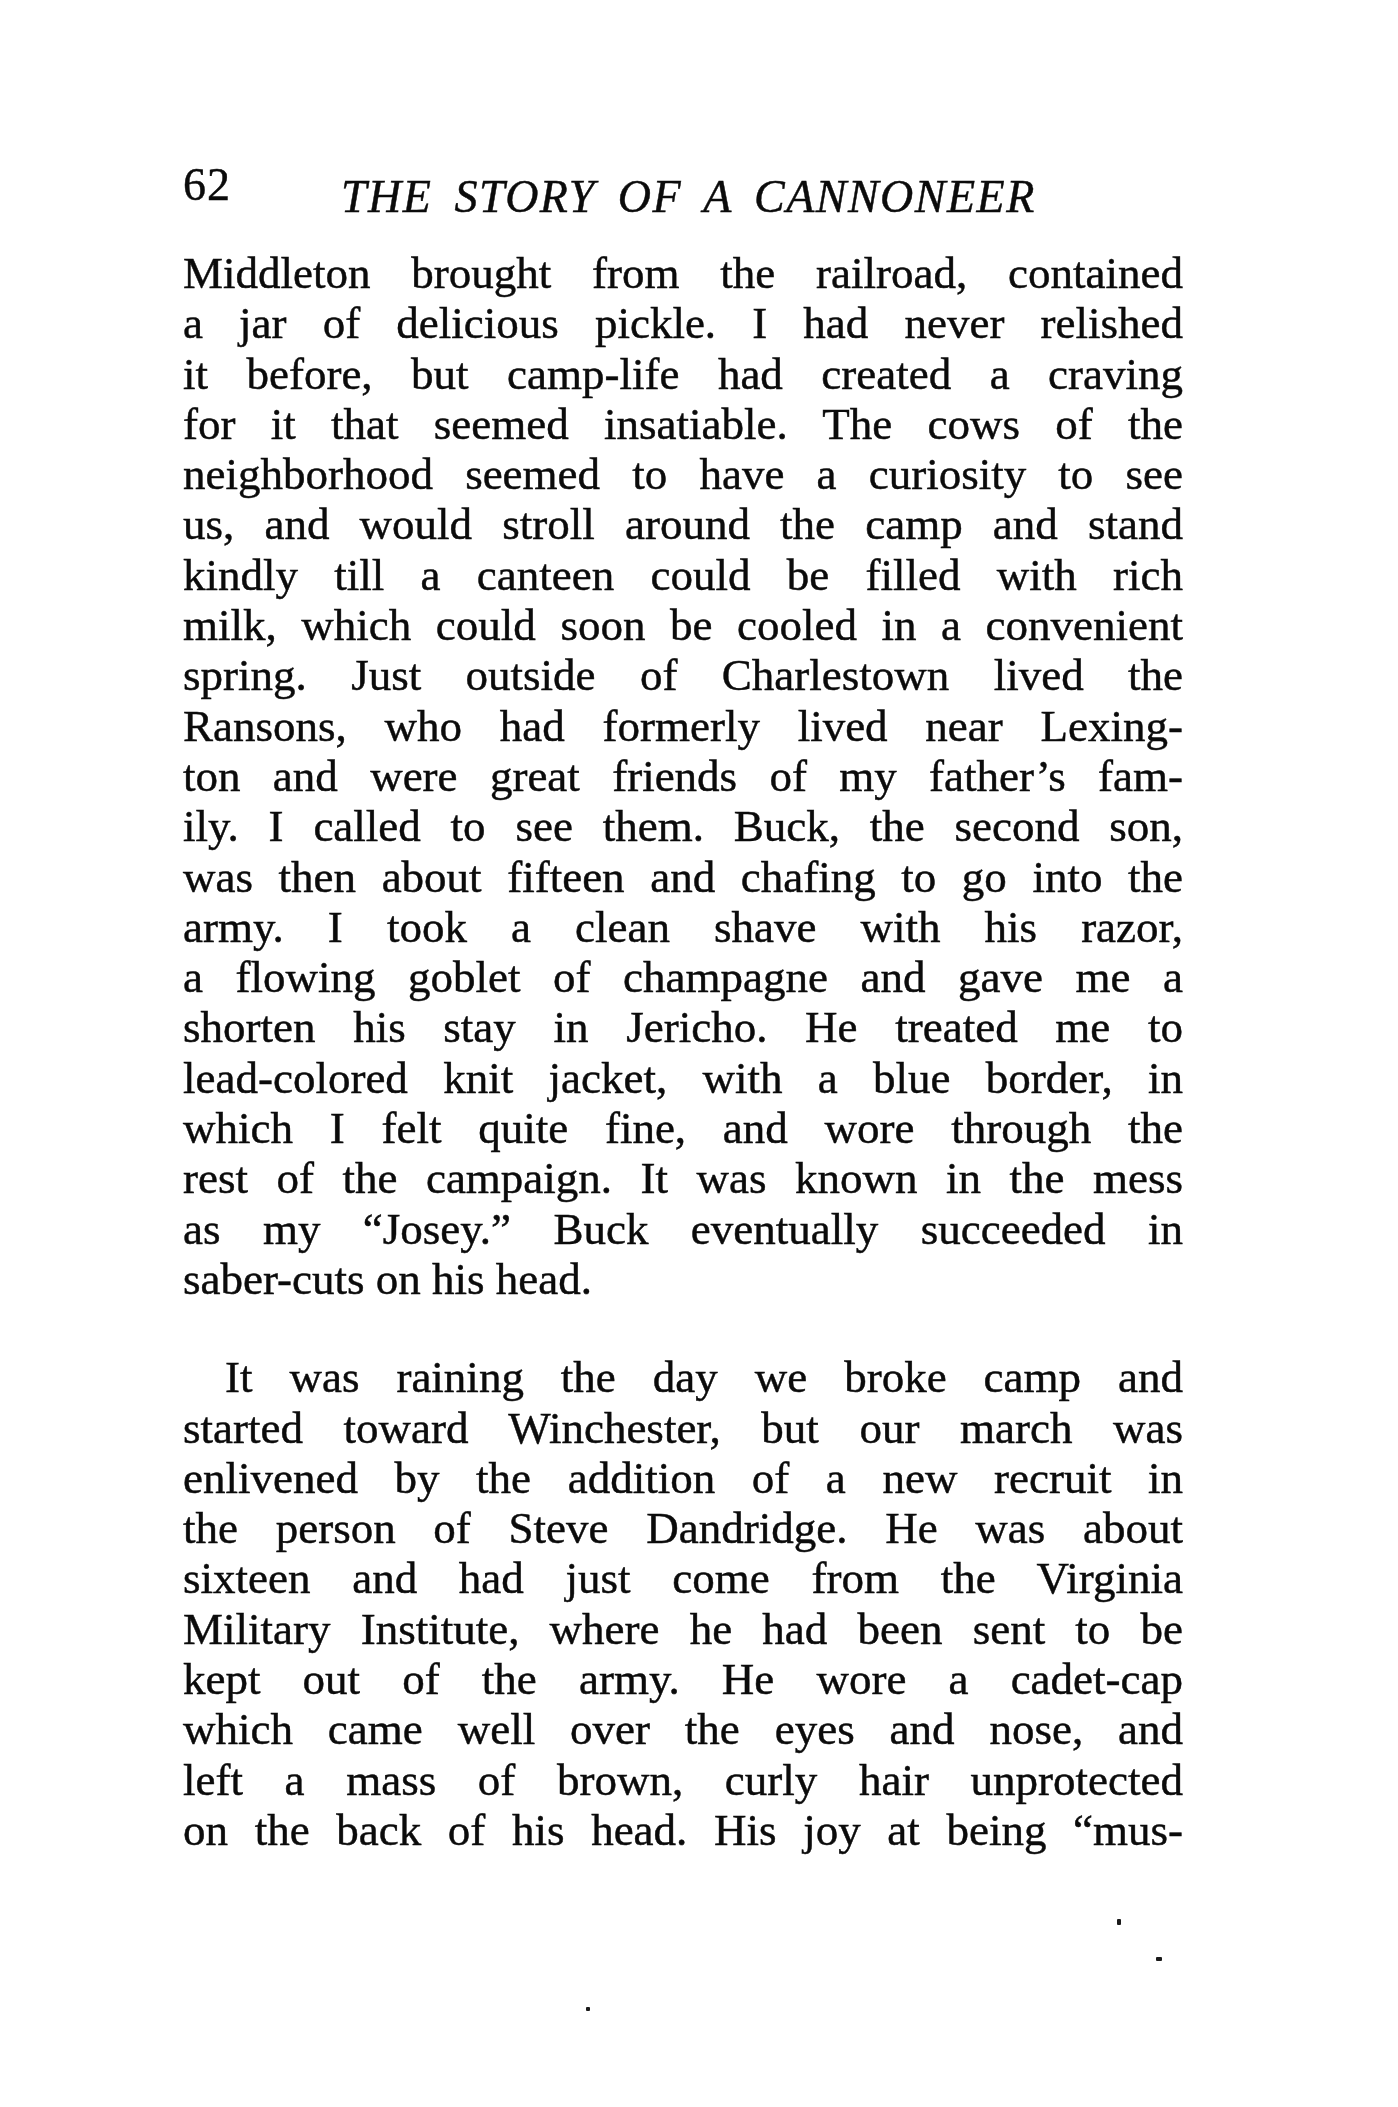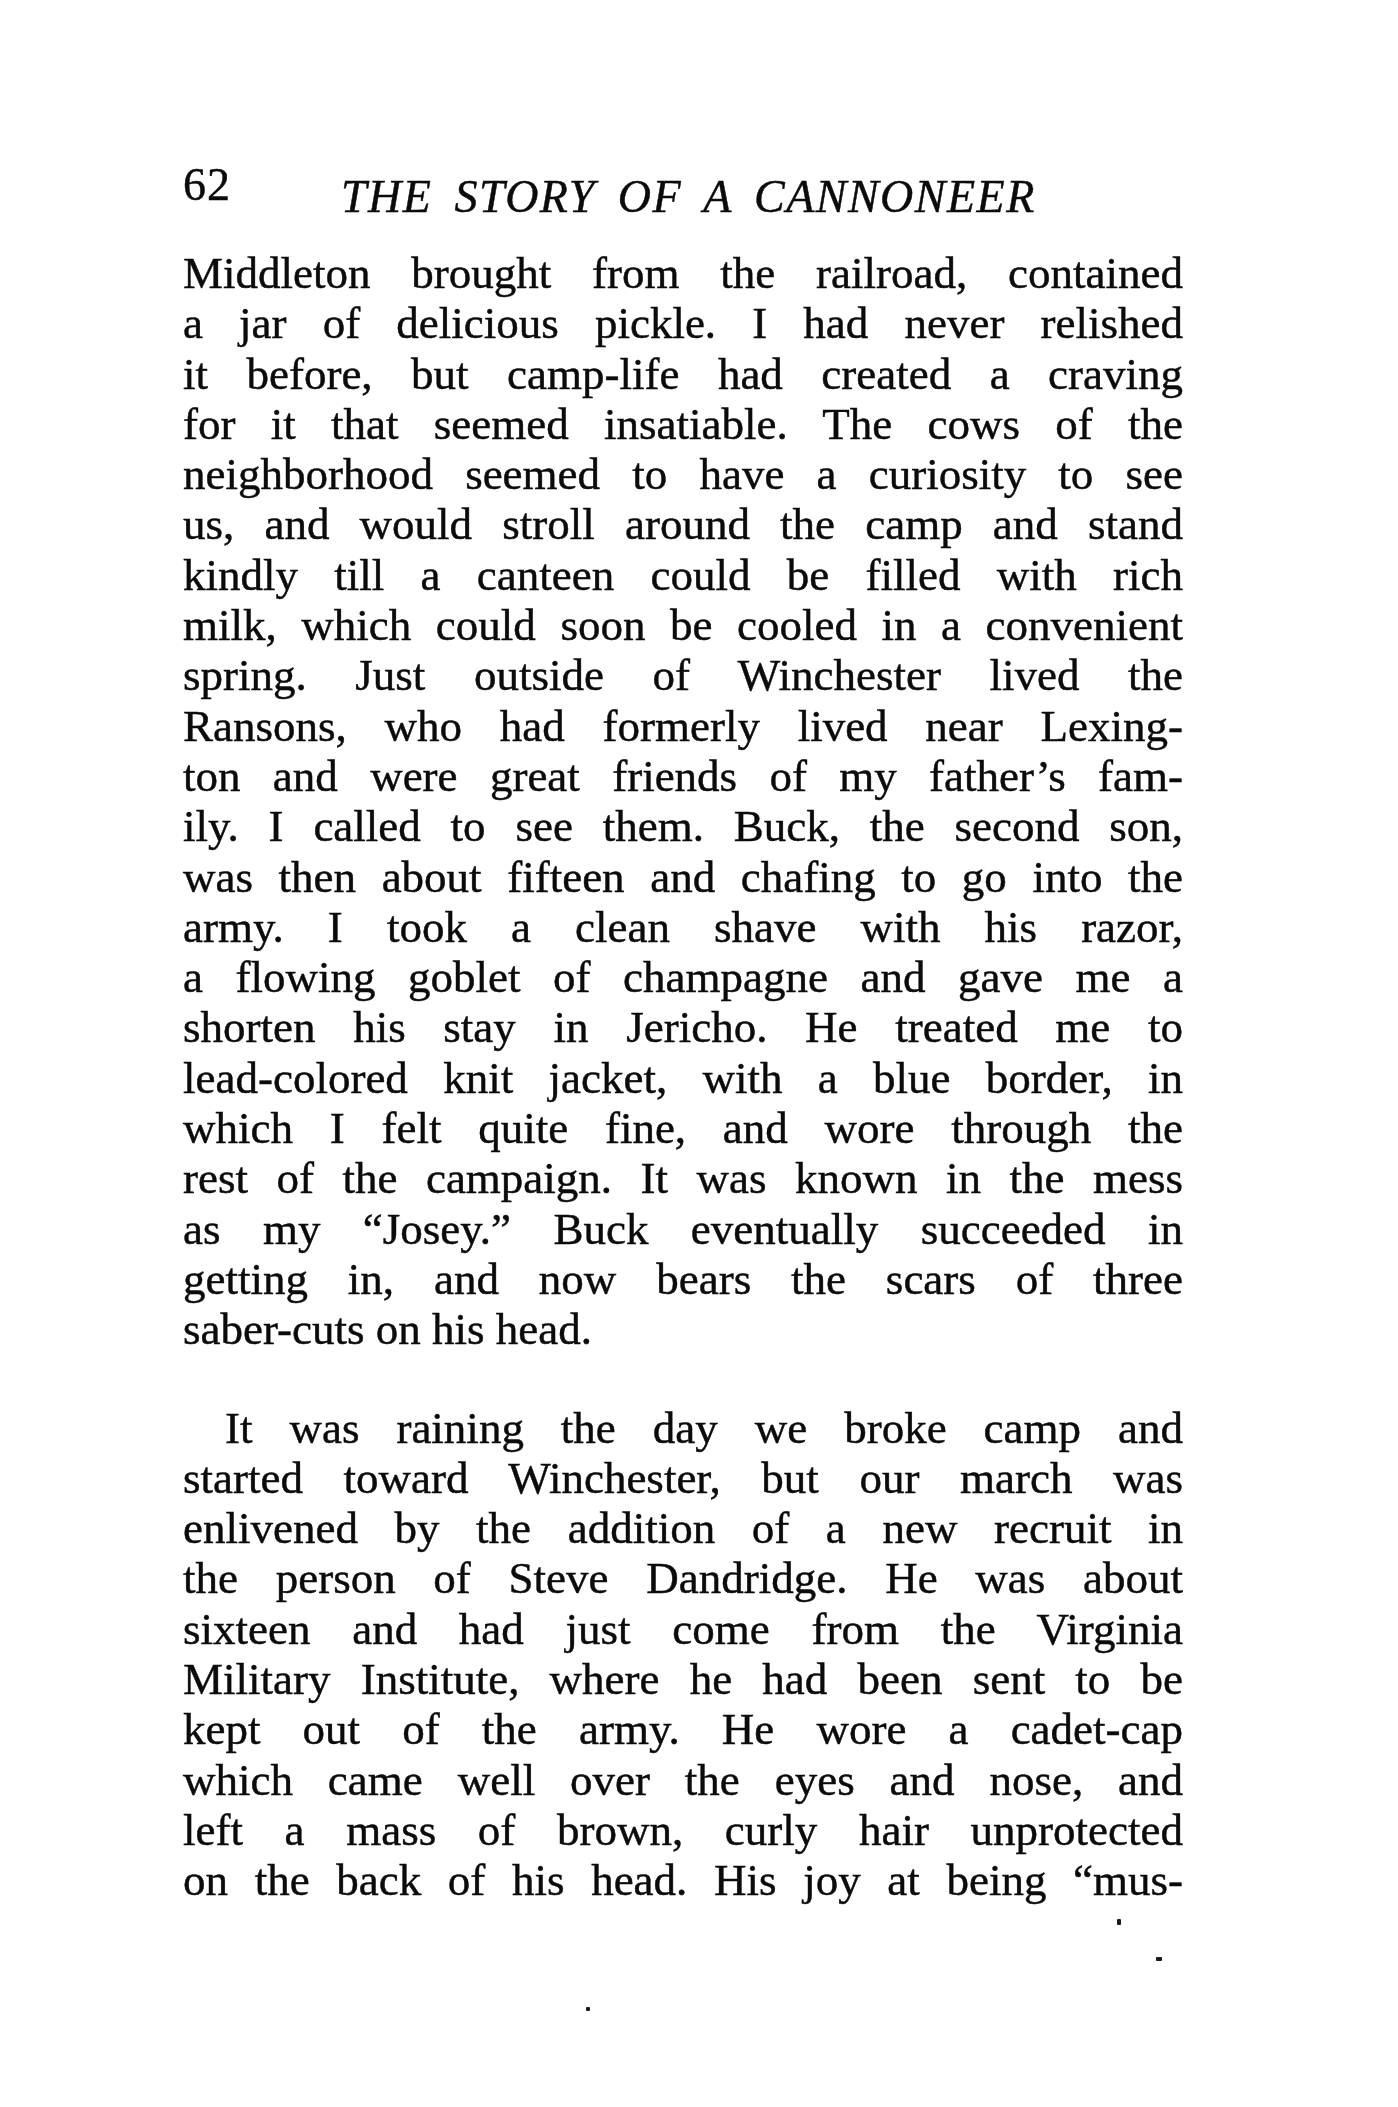--- a/index.html
+++ b/index.html
@@ -45,33 +45,32 @@
   <main class="text-block">
     <div class="para">
       <div class="line">Middleton brought from the railroad, contained</div>
       <div class="line">a jar of delicious pickle. I had never relished</div>
       <div class="line">it before, but camp-life had created a craving</div>
       <div class="line">for it that seemed insatiable. The cows of the</div>
       <div class="line">neighborhood seemed to have a curiosity to see</div>
       <div class="line">us, and would stroll around the camp and stand</div>
       <div class="line">kindly till a canteen could be filled with rich</div>
       <div class="line">milk, which could soon be cooled in a convenient</div>
-      <div class="line">spring. Just outside of Winchester lived the</div>
+      <div class="line">spring. Just outside of Charlestown lived the</div>
       <div class="line">Ransons, who had formerly lived near Lexing-</div>
       <div class="line">ton and were great friends of my father’s fam-</div>
       <div class="line">ily. I called to see them. Buck, the second son,</div>
       <div class="line">was then about fifteen and chafing to go into the</div>
       <div class="line">army. I took a clean shave with his razor,</div>
       <div class="line">a flowing goblet of champagne and gave me a</div>
       <div class="line">shorten his stay in Jericho. He treated me to</div>
       <div class="line">lead-colored knit jacket, with a blue border, in</div>
       <div class="line">which I felt quite fine, and wore through the</div>
       <div class="line">rest of the campaign. It was known in the mess</div>
       <div class="line">as my “Josey.” Buck eventually succeeded in</div>
-      <div class="line">getting in, and now bears the scars of three</div>
       <div class="line para-end">saber-cuts on his head.</div>
     </div>
     <div class="para">
       <div class="line indent">It was raining the day we broke camp and</div>
       <div class="line">started toward Winchester, but our march was</div>
       <div class="line">enlivened by the addition of a new recruit in</div>
       <div class="line">the person of Steve Dandridge. He was about</div>
       <div class="line">sixteen and had just come from the Virginia</div>
       <div class="line">Military Institute, where he had been sent to be</div>
       <div class="line">kept out of the army. He wore a cadet-cap</div>

